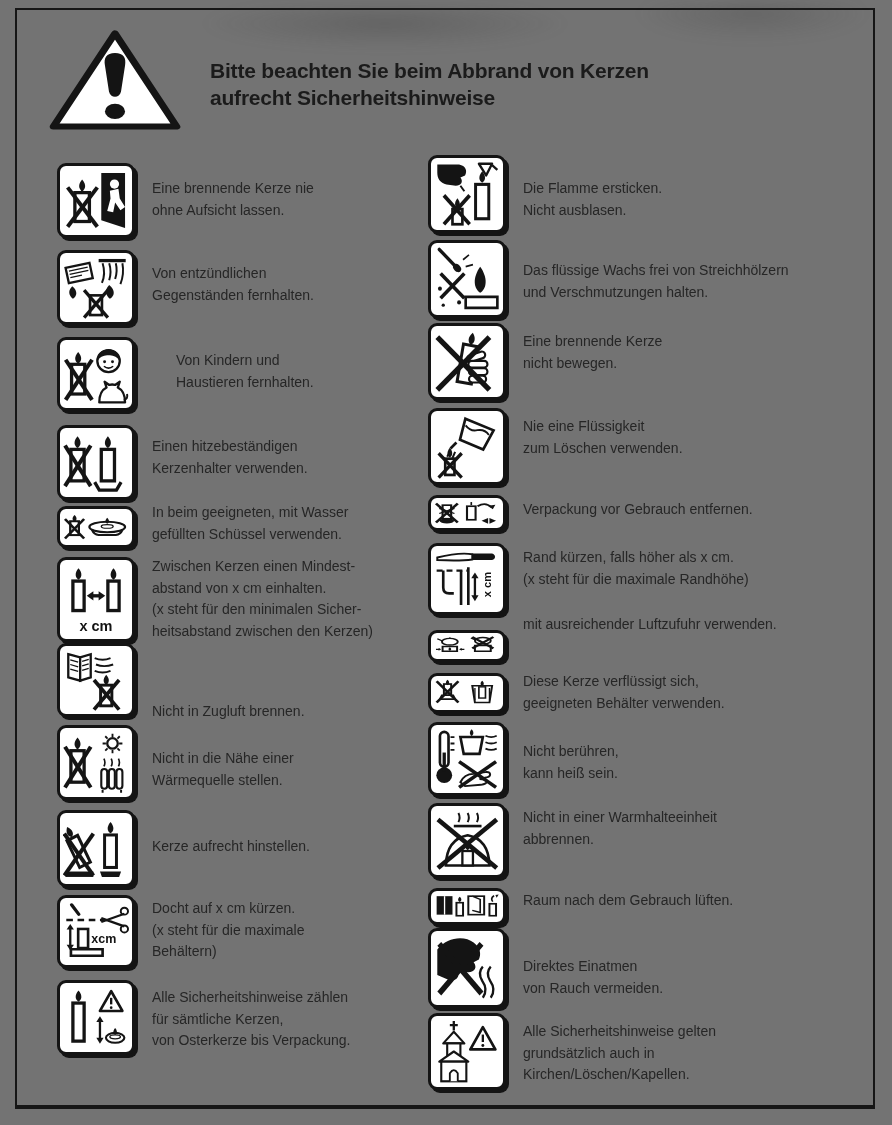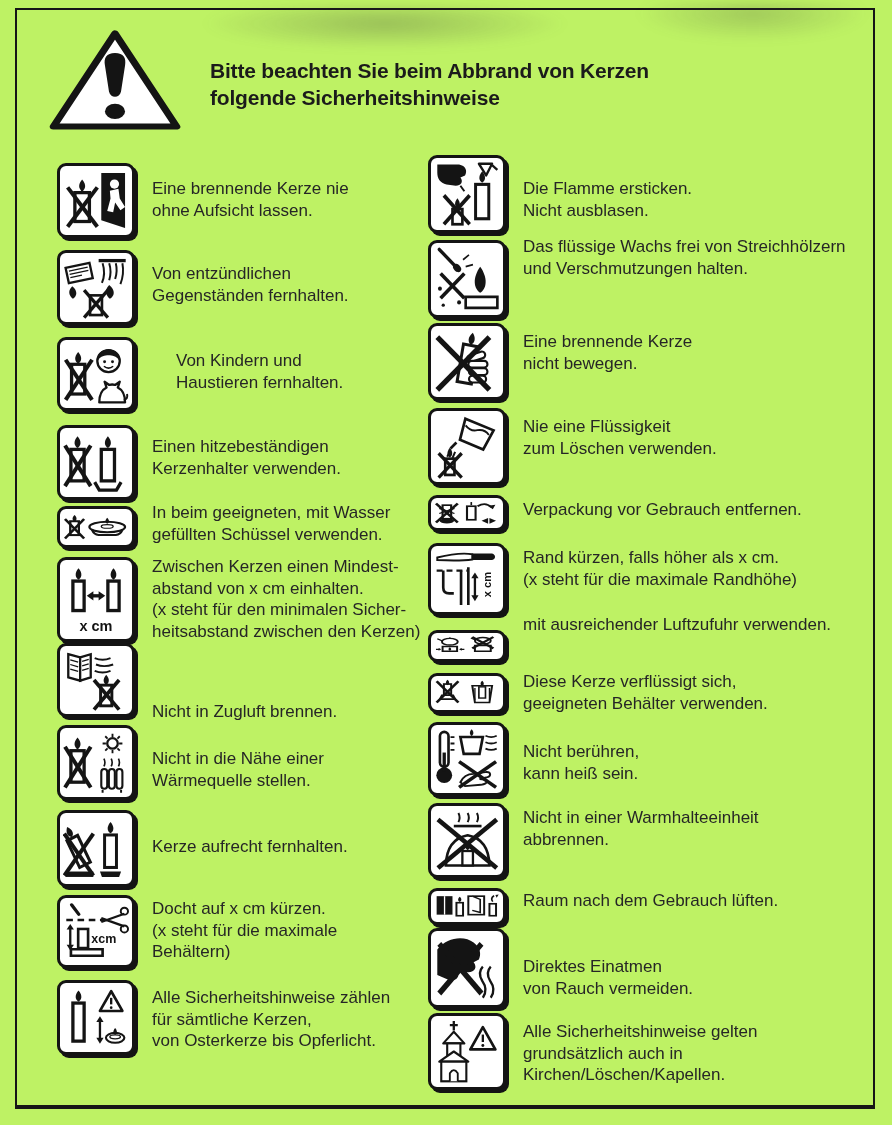--- a/index.html
+++ b/index.html
@@ -1,49 +1,49 @@
 <!DOCTYPE html>
 <html><head>
 <meta charset="utf-8">
 <style>
   html,body{margin:0;padding:0;background:#fff;}
-  .page{position:relative;width:892px;height:1125px;background:#bef264;overflow:hidden;
+  .page{position:relative;width:892px;height:1125px;background:#737373;overflow:hidden;
         font-family:"Liberation Sans",sans-serif;color:#262626;}
   .frame{position:absolute;left:15px;top:8px;width:856px;height:1095px;
          border:2px solid #161616;border-bottom-width:4px;}
   .smudge{position:absolute;pointer-events:none;}
   .s1{left:200px;top:6px;width:370px;height:44px;
       background:radial-gradient(ellipse at 50% 40%,rgba(60,60,60,.28),rgba(60,60,60,0) 70%);filter:blur(5px);}
   .s2{left:635px;top:2px;width:235px;height:40px;
       background:radial-gradient(ellipse at 50% 30%,rgba(60,60,60,.22),rgba(60,60,60,0) 70%);filter:blur(5px);}
   .warn-tri{position:absolute;left:48px;top:28px;width:134px;height:104px;}
   .warn-tri svg{display:block;width:100%;height:100%;}
   .page-title{position:absolute;left:210px;top:57px;margin:0;
               font-size:21px;font-weight:bold;line-height:27px;color:#1b1b1b;letter-spacing:-.2px;}
   .icon-box{position:absolute;background:#fff;border:3px solid #141414;border-radius:9px;
             box-shadow:3px 3px 0 #141414;box-sizing:border-box;padding:3px;}
   .icon-box svg{display:block;width:100%;height:100%;}
-  .item-text{position:absolute;font-size:17px;line-height:21.5px;color:#262626;}
+  .item-text{position:absolute;font-size:14px;line-height:21.5px;color:#262626;}
   .ic-label{font-family:"Liberation Sans",sans-serif;font-weight:bold;fill:#141414;}
 </style>
 </head>
 <body>
 
 <div class="page">
   <div class="frame"></div>
   <div class="smudge s1"></div>
   <div class="smudge s2"></div>
   <div class="warn-tri" id="warnTri">
       <svg viewBox="0 0 100 96" width="100%" height="100%" preserveAspectRatio="none">
         <path d="M50 5 L96 91 H4 Z" fill="#fff" stroke="#141414" stroke-width="5.5" stroke-linejoin="round"></path>
         <path d="M50 23 c6.5 0 8.5 4.5 7.5 11.5 l-3 24 c-1 6.5 -8 6.5 -9 0 l-3 -24 c-1 -7 1 -11.5 7.5 -11.5 z" fill="#141414"></path>
         <ellipse cx="50" cy="77" rx="7.5" ry="7" fill="#141414"></ellipse>
       </svg>
     </div>
-  <h1 class="page-title"><span>Bitte beachten Sie beim Abbrand von Kerzen</span><br><span>folgende Sicherheitshinweise</span></h1>
+  <h1 class="page-title"><span>Bitte beachten Sie beim Abbrand von Kerzen</span><br><span>aufrecht Sicherheitshinweise</span></h1>
   <div id="rows">
       <div class="icon-box" style="left: 57px; top: 163px; width: 78px; height: 75px;">
         <svg viewBox="0 0 100 96" width="100%" height="100%" preserveAspectRatio="none">
           <path d="M58 6 H94 V90 L58 78 Z" fill="#141414"></path>
           <circle cx="78" cy="23" r="7" fill="#fff"></circle>
           <path d="M71 33 l13 -3 2 15 8 13 -7 5 -8 -12 -3 15 -9 -2 5 -19 z" fill="#fff"></path>
           <rect x="18" y="36" width="22" height="44" fill="#fff" stroke="#141414" stroke-width="5"></rect>
           <path d="M29 16 c7 8 5 15 0 18 c-5 -3 -7 -10 0 -18 z" fill="#141414"></path>
           <line x1="29" y1="31" x2="29" y2="37" stroke="#141414" stroke-width="3"></line>
           <line x1="7" y1="28" x2="52" y2="88" stroke="#141414" stroke-width="6"></line>
@@ -183,21 +183,21 @@
           </g>
           <path d="M4 82 h42 v8 h-42 z" fill="#141414"></path>
           <line x1="2" y1="26" x2="46" y2="88" stroke="#141414" stroke-width="6"></line>
           <line x1="46" y1="26" x2="2" y2="88" stroke="#141414" stroke-width="6"></line>
           <rect x="63" y="28" width="18" height="48" fill="#fff" stroke="#141414" stroke-width="4.5"></rect>
           <path d="M72 9 c6.5 7.5 5 14 0 16.5 c-5 -2.5 -6.5 -9 0 -16.5 z" fill="#141414"></path>
           <path d="M56 82 h32 l-3 8 h-26 z" fill="#141414"></path>
         </svg>
       </div>
       <div class="item-text" style="left: 152px; top: 836px;">
-        <div>Kerze aufrecht fernhalten.</div>
+        <div>Kerze aufrecht hinstellen.</div>
       </div>
       <div class="icon-box" style="left: 57px; top: 895px; width: 78px; height: 73px;">
         <svg viewBox="0 0 100 96" width="100%" height="100%" preserveAspectRatio="none">
           <path d="M13 6 l11 15" stroke="#141414" stroke-width="5" stroke-linecap="round"></path>
           <path d="M5 30 H62" stroke="#141414" stroke-width="4" stroke-dasharray="10 7"></path>
           <path d="M93 20 L58 33 M93 40 L58 27" stroke="#141414" stroke-width="3.5"></path>
           <circle cx="93" cy="16" r="5.5" fill="none" stroke="#141414" stroke-width="3"></circle>
           <circle cx="93" cy="44" r="5.5" fill="none" stroke="#141414" stroke-width="3"></circle>
           <line x1="11" y1="42" x2="11" y2="72" stroke="#141414" stroke-width="3.5"></line>
           <path d="M11 36 l-5.5 9 h11 z" fill="#141414"></path>
@@ -223,21 +223,21 @@
           <path d="M56 46 l-5.5 9 h11 z" fill="#141414"></path>
           <path d="M56 88 l-5.5 -9 h11 z" fill="#141414"></path>
           <ellipse cx="79" cy="79" rx="14" ry="7.5" fill="#fff" stroke="#141414" stroke-width="3.2"></ellipse>
           <ellipse cx="79" cy="77.5" rx="8" ry="3" fill="none" stroke="#141414" stroke-width="2"></ellipse>
           <path d="M79 64 c4 4.5 3 8.5 0 10.5 c-3 -2 -4 -6 0 -10.5 z" fill="#141414"></path>
         </svg>
       </div>
       <div class="item-text" style="left: 152px; top: 987px;">
         <div>Alle Sicherheitshinweise zählen</div>
         <div>für sämtliche Kerzen,</div>
-        <div>von Osterkerze bis Opferlicht.</div>
+        <div>von Osterkerze bis Verpackung.</div>
       </div>
       <div class="icon-box" style="left: 428px; top: 155px; width: 78px; height: 78px;">
         <svg viewBox="0 0 100 96" width="100%" height="100%" preserveAspectRatio="none">
           <path d="M5 5 h33 c10 2 13 9 9 16 l-7 3 c5 6 1 12 -7 12 l-14 -2 c-10 -2 -14 -9 -14 -17 z" fill="#141414"></path>
           <path d="M40 36 l6 8" stroke="#141414" stroke-width="3"></path>
           <rect x="28" y="70" width="15" height="22" fill="#fff" stroke="#141414" stroke-width="4"></rect>
           <path d="M35.5 54 c5.5 6.5 4 12 0 14.5 c-4 -2.5 -5.5 -8 0 -14.5 z" fill="#141414"></path>
           <line x1="15" y1="50" x2="54" y2="92" stroke="#141414" stroke-width="5.5"></line>
           <line x1="54" y1="50" x2="15" y2="92" stroke="#141414" stroke-width="5.5"></line>
           <rect x="63" y="34" width="20" height="50" fill="#fff" stroke="#141414" stroke-width="4.5"></rect>
@@ -257,21 +257,21 @@
           <path d="M44 20 l9 -7 M48 30 l11 -3" stroke="#141414" stroke-width="2.5"></path>
           <line x1="10" y1="40" x2="46" y2="76" stroke="#141414" stroke-width="5.5"></line>
           <line x1="46" y1="40" x2="10" y2="76" stroke="#141414" stroke-width="5.5"></line>
           <circle cx="9" cy="62" r="3" fill="#141414"></circle>
           <circle cx="38" cy="82" r="3" fill="#141414"></circle>
           <circle cx="14" cy="86" r="2.5" fill="#141414"></circle>
           <path d="M70 30 c12 16 10 32 0 38 c-10 -6 -12 -22 0 -38 z" fill="#141414"></path>
           <rect x="48" y="74" width="48" height="16" fill="#fff" stroke="#141414" stroke-width="4"></rect>
         </svg>
       </div>
-      <div class="item-text" style="left: 523px; top: 236px;">
+      <div class="item-text" style="left: 523px; top: 260px;">
         <div>Das flüssige Wachs frei von Streichhölzern</div>
         <div>und Verschmutzungen halten.</div>
       </div>
       <div class="icon-box" style="left: 428px; top: 323px; width: 78px; height: 77px;">
         <svg viewBox="0 0 100 96" width="100%" height="100%" preserveAspectRatio="none">
           <g transform="rotate(10 52 50)">
             <rect x="40" y="24" width="22" height="56" fill="#fff" stroke="#141414" stroke-width="4.5"></rect>
             <path d="M51 5 c7 8 5 15 0 18 c-5 -3 -7 -10 0 -18 z" fill="#141414"></path>
           </g>
           <rect x="50" y="36" width="28" height="10" rx="5" transform="rotate(-18 64 41)" fill="#fff" stroke="#141414" stroke-width="3.2"></rect>

